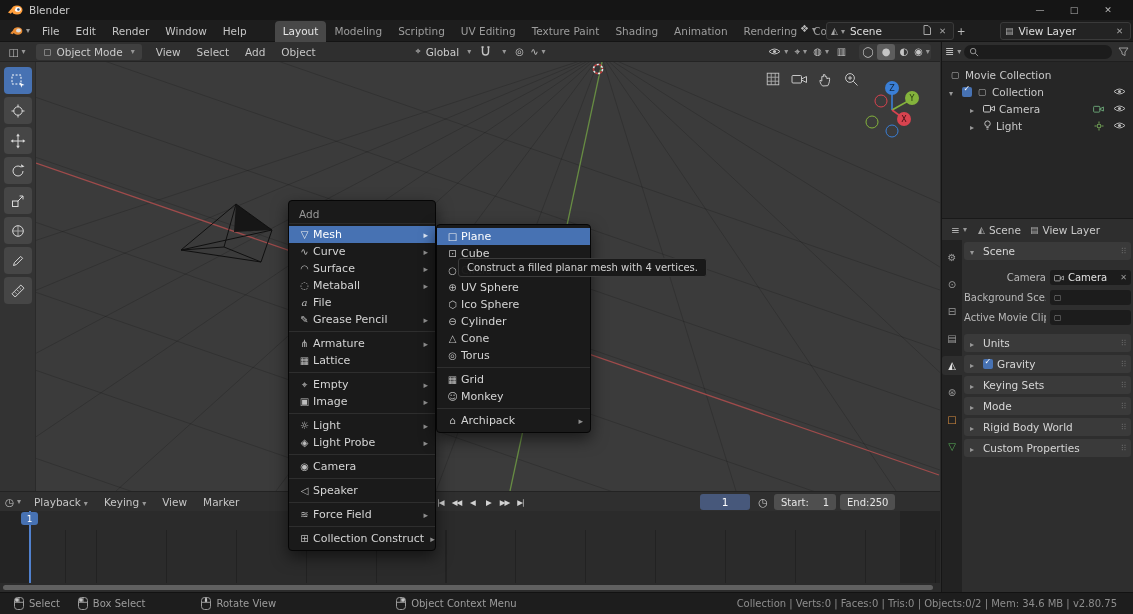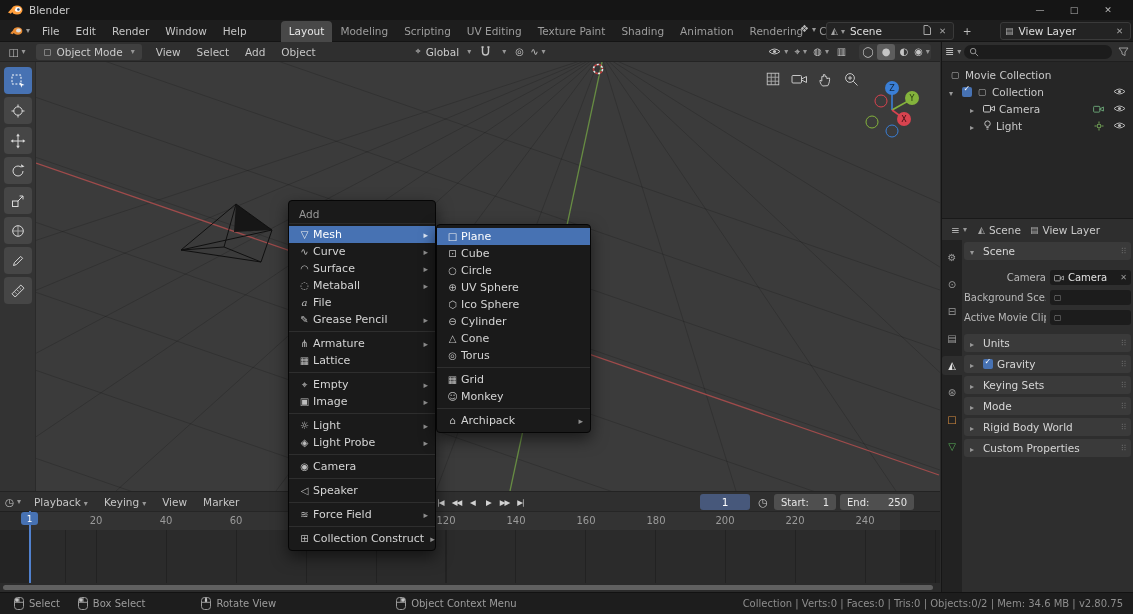--- a/index.html
+++ b/index.html
@@ -9,21 +9,21 @@
 .dd::after{content:"▾";font-size:8px;color:#979797;margin-left:3px}
 
 .titlebar{position:absolute;left:0;top:0;width:1133px;height:20px;background:#151515;display:flex;align-items:center;gap:6px;padding:0 8px}
 .tb-title{font-size:10.5px;color:#c9c9c9}
 .win-controls{margin-left:auto;display:flex}
 .win-btn{width:34px;height:20px;display:flex;align-items:center;justify-content:center;color:#b5b5b5;font-size:9px}
 
 .menubar{position:absolute;left:0;top:20px;width:1133px;height:22px;background:#1d1d1d;border-bottom:1px solid #141414;display:flex;align-items:center;padding-left:6px}
 .mb-logo{width:28px;display:flex;align-items:center;justify-content:center}
 .mb-item{padding:0 8px;height:22px;line-height:22px;font-size:10.5px;color:#c6c6c6}
-.tabs{display:flex;height:22px;margin-left:26px;align-items:flex-end}
+.tabs{display:flex;height:22px;margin-left:20px;align-items:flex-end}
 .tab{height:21px;line-height:21px;padding:0 8px;font-size:10.5px;color:#9d9d9d;border-radius:4px 4px 0 0;white-space:nowrap}
 .tab.active{background:#484848;color:#e6e6e6}
 .addtab{padding:0 7px;color:#bdbdbd}
 .idblock{position:absolute;top:22px;height:18px;display:flex;align-items:center;background:#232323;border:1px solid #3a3a3a;border-radius:3px;font-size:10.5px;color:#dedede;padding:0 4px;gap:3px}
 .idblock .flex1{flex:1;padding:0 2px;white-space:nowrap;overflow:hidden}
 .mini-btn{width:13px;text-align:center;color:#a5a5a5;font-size:8.5px}
 .ws-ic{position:absolute;top:23px;color:#b5b5b5;font-size:10px}
 
 .toolheader{position:absolute;left:0;top:42px;width:940px;height:20px;background:#2f2f2f;border-bottom:1px solid #242424;display:flex;align-items:center;padding:0 4px;color:#cbcbcb;font-size:10.5px}
 .th-editor{width:26px;height:16px;display:flex;align-items:center;justify-content:center;color:#bdbdbd}
@@ -60,21 +60,21 @@
 #mesh-menu{left:436px;top:224px;width:155px;z-index:41}
 #tooltip{position:absolute;left:458px;top:258px;height:19px;line-height:17px;background:rgba(24,24,24,.96);border:1px solid #3c3c3c;border-radius:3px;color:#d2d2d2;font-size:10px;padding:0 8px;z-index:50;white-space:nowrap}
 
 .tl-header{position:absolute;left:0;top:491px;width:940px;height:20px;background:#2f2f2f;border-top:1px solid #232323;display:flex;align-items:center;font-size:10.5px;color:#c8c8c8}
 .transport{position:absolute;left:433px;top:2px;display:flex;gap:1px}
 .tr-btn{min-width:15px;height:16px;display:flex;align-items:center;justify-content:center;font-size:7.5px;color:#d2d2d2;letter-spacing:-1px}
 .frame-field{position:absolute;left:700px;top:2px;width:50px;height:16px;background:#47587b;border-radius:3px;color:#fff;display:flex;align-items:center;justify-content:center;font-size:10.5px}
 .clock-btn{position:absolute;left:755px;top:2px;width:16px;height:16px;display:flex;align-items:center;justify-content:center;color:#c2c2c2;font-size:11px}
 .range-field{position:absolute;top:2px;height:16px;background:#4f4f4f;border-radius:3px;display:flex;align-items:center;justify-content:space-between;padding:0 7px;font-size:10px;color:#e6e6e6}
 .range-field.start{left:774px;width:62px}
-.range-field.end{left:840px;width:74px}
+.range-field.end{left:840px;width:55px}
 .tl-ruler{position:absolute;left:0;top:511px;width:940px;height:19px;background:#333;border-top:1px solid #262626}
 .tick{position:absolute;top:3px;transform:translateX(-50%);font-size:10px;color:#9b9b9b}
 .tl-tracks{position:absolute;left:0;top:530px;width:940px;height:53px;background:#2b2b2b;background-image:repeating-linear-gradient(90deg,rgba(0,0,0,.22) 0 1px,transparent 1px 69.9px);background-position:96px 0}
 .dim{position:absolute;background:rgba(0,0,0,.14)}
 .playhead-line{position:absolute;left:29px;top:511px;width:2px;height:72px;background:#5181ce;z-index:6}
 .playhead-badge{position:absolute;left:21px;top:512px;width:17px;height:13px;background:#4772b3;border-radius:3px;color:#fff;font-size:9px;display:flex;align-items:center;justify-content:center;z-index:7}
 .tl-scrollzone{position:absolute;left:0;top:583px;width:940px;height:9px;background:#2b2b2b}
 .tl-scroll-thumb{position:absolute;left:3px;top:585px;width:930px;height:5px;background:#606060;border-radius:2.5px}
 
 .outliner{position:absolute;left:941px;top:42px;width:192px;height:176px;background:#262626;border-left:1px solid #161616}
@@ -106,21 +106,21 @@
 .prow{display:flex;align-items:center;gap:4px;height:19px;margin:1px 0}
 .plabel{width:82px;text-align:right;color:#b9b9b9;font-size:10px;white-space:nowrap;overflow:hidden;flex:none}
 .pfield{flex:1;height:15px;background:#1c1c1c;border-radius:3px;display:flex;align-items:center;gap:4px;padding:0 4px;color:#e2e2e2;font-size:10px}
 .pfield .x{margin-left:auto;color:#999;font-size:8px}
 .pgap{height:4px}
 .pspace{height:6px}
 
 .statusbar{position:absolute;left:0;top:592px;width:1133px;height:22px;background:#1d1d1d;border-top:1px solid #121212;display:flex;align-items:center;font-size:10px;color:#9c9c9c}
 .hint{display:flex;align-items:center;gap:5px;white-space:nowrap}
 .hint.m1{margin-left:14px}.hint.m2{margin-left:18px}.hint.m3{margin-left:56px}.hint.m4{margin-left:120px}
-.sb-info{margin-left:auto;padding-right:10px;color:#8d8d8d;white-space:nowrap}
+.sb-info{margin-left:auto;padding-right:16px;color:#8d8d8d;white-space:nowrap}
 </style>
 </head>
 <body>
 
 <div class="app">
 
   <div class="titlebar">
     <svg width="15" height="12" viewBox="0 0 15 12">
       <ellipse cx="9" cy="6" rx="5.5" ry="4.5" fill="#ff9f3e"></ellipse>
       <ellipse cx="9.8" cy="5.4" rx="3" ry="2.4" fill="#fff"></ellipse>
@@ -389,34 +389,20 @@
       </span>
     <div class="range-field start">
       <span>Start:</span>
       <span>1</span>
     </div>
     <div class="range-field end">
       <span>End:</span>
       <span>250</span>
     </div>
   </div>
-  <div class="tl-ruler">
-    <span class="tick" style="left:96px">20</span>
-    <span class="tick" style="left:166px">40</span>
-    <span class="tick" style="left:236px">60</span>
-    <span class="tick" style="left:306px">80</span>
-    <span class="tick" style="left:376px">100</span>
-    <span class="tick" style="left:446px">120</span>
-    <span class="tick" style="left:516px">140</span>
-    <span class="tick" style="left:586px">160</span>
-    <span class="tick" style="left:656px">180</span>
-    <span class="tick" style="left:725px">200</span>
-    <span class="tick" style="left:795px">220</span>
-    <span class="tick" style="left:865px">240</span>
-  </div>
   <div class="tl-tracks"></div>
   <div class="dim" style="left:900px;top:511px;width:40px;height:72px"></div>
   <div class="dim" style="left:0;top:511px;width:29px;height:72px"></div>
   <div class="playhead-line"></div>
   <div class="playhead-badge">1</div>
   <div class="tl-scrollzone"></div>
   <div class="tl-scroll-thumb"></div>
 
   <div class="outliner">
     <div class="ol-header">
@@ -732,14 +718,15 @@
         <span class="mi">☺</span>
         <span class="ml">Monkey</span>
       </div>
     <div class="msep"></div>
     <div class="mrow sub">
         <span class="mi">⌂</span>
         <span class="ml">Archipack</span>
       </div>
   </div>
 
+  <div id="tooltip">Construct a filled planar mesh with 4 vertices.</div>
 
 </div>
 
 </body></html>

